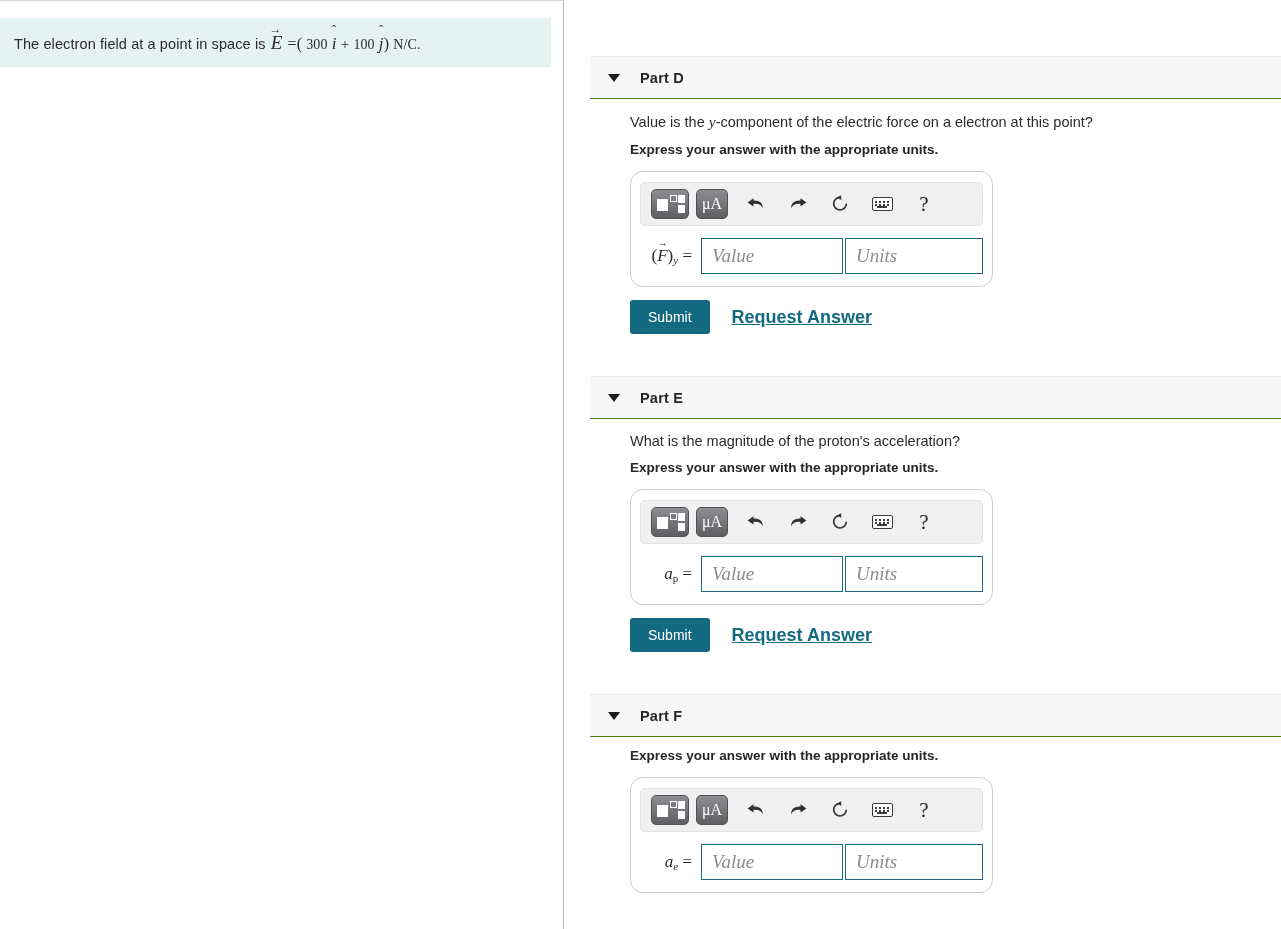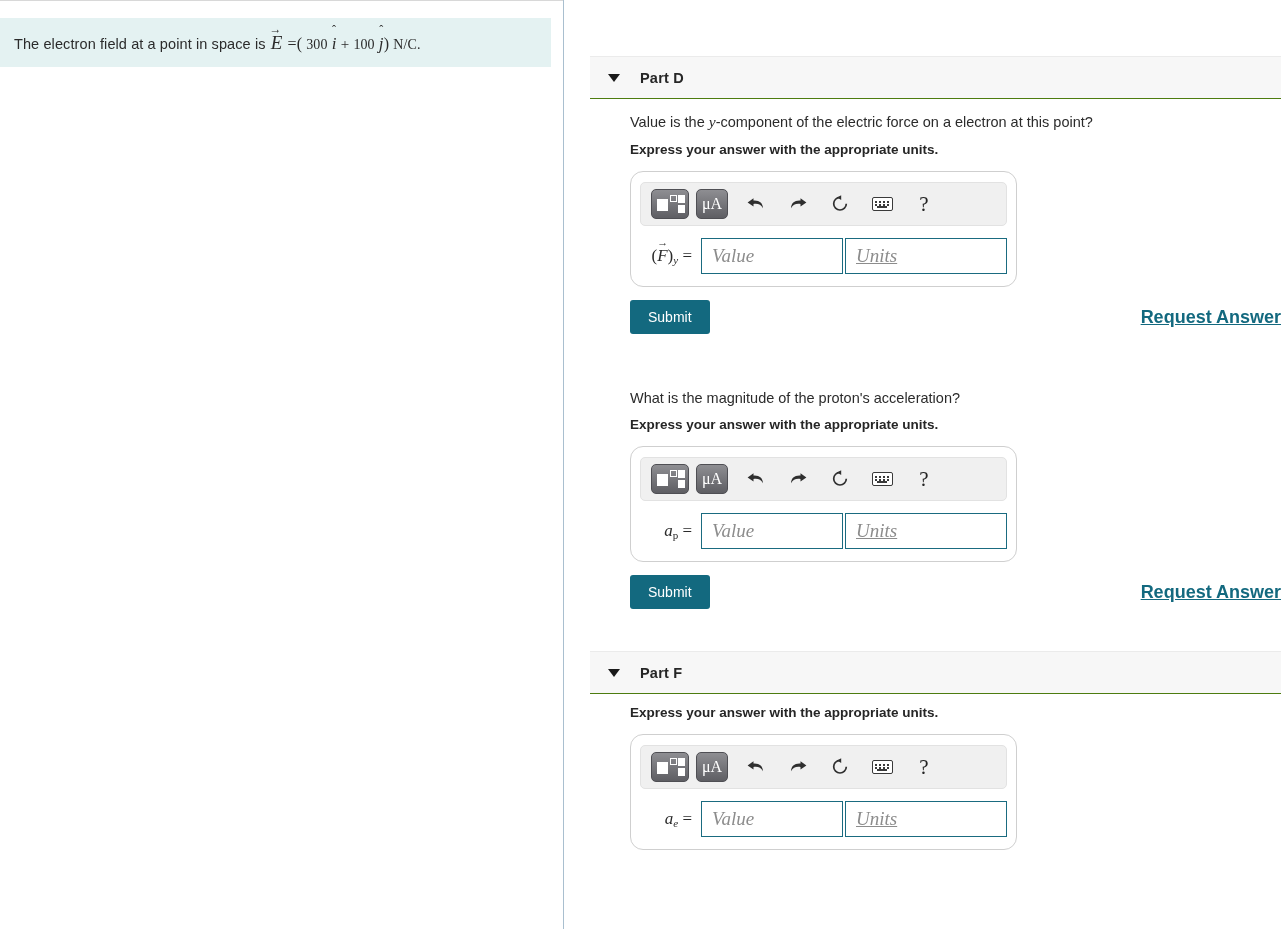--- a/index.html
+++ b/index.html
@@ -283,27 +283,26 @@
     font-family: "Liberation Serif", serif;
     font-style: italic;
     font-size: 19px;
     color: #8c8c8c;
     padding: 0 10px;
     box-sizing: border-box;
     outline: none;
   }
   .answer-input::placeholder { color: #8c8c8c; opacity: 1; }
   .input-value { width: 142px; }
-  .input-units { width: 162px; margin-left: 2px; text-decoration: underline; }
+  .input-units { width: 138px; margin-left: 2px; }
 
   .action-row {
     display: flex;
     align-items: center;
     margin-top: 13px;
-    justify-content: space-between;
   }
   .submit-btn {
     background: #13697f;
     color: #fff;
     border: none;
     border-radius: 3px;
     font-family: "Liberation Sans", sans-serif;
     font-size: 14px;
     padding: 9px 18px;
     cursor: pointer;
@@ -411,20 +410,24 @@
         </div>
 
         <div class="action-row">
           <button class="submit-btn">Submit</button>
           <a class="request-link">Request Answer</a>
         </div>
       </div>
     </div>
 
     <div class="part-block" style="margin-top:42px">
+      <div class="part-header">
+        <div class="disclosure-triangle"></div>
+        <div class="part-title">Part E</div>
+      </div>
       <div class="part-body">
         <div class="question-text">What is the magnitude of the proton's acceleration?</div>
         <div class="express-note">Express your answer with the appropriate units.</div>
 
         <div class="answer-box">
           <div class="toolbar">
             <div class="tb-btn">
               <div class="tmpl-icon">
                 <div class="sq-big"></div>
                   <div class="sq-small"></div>

